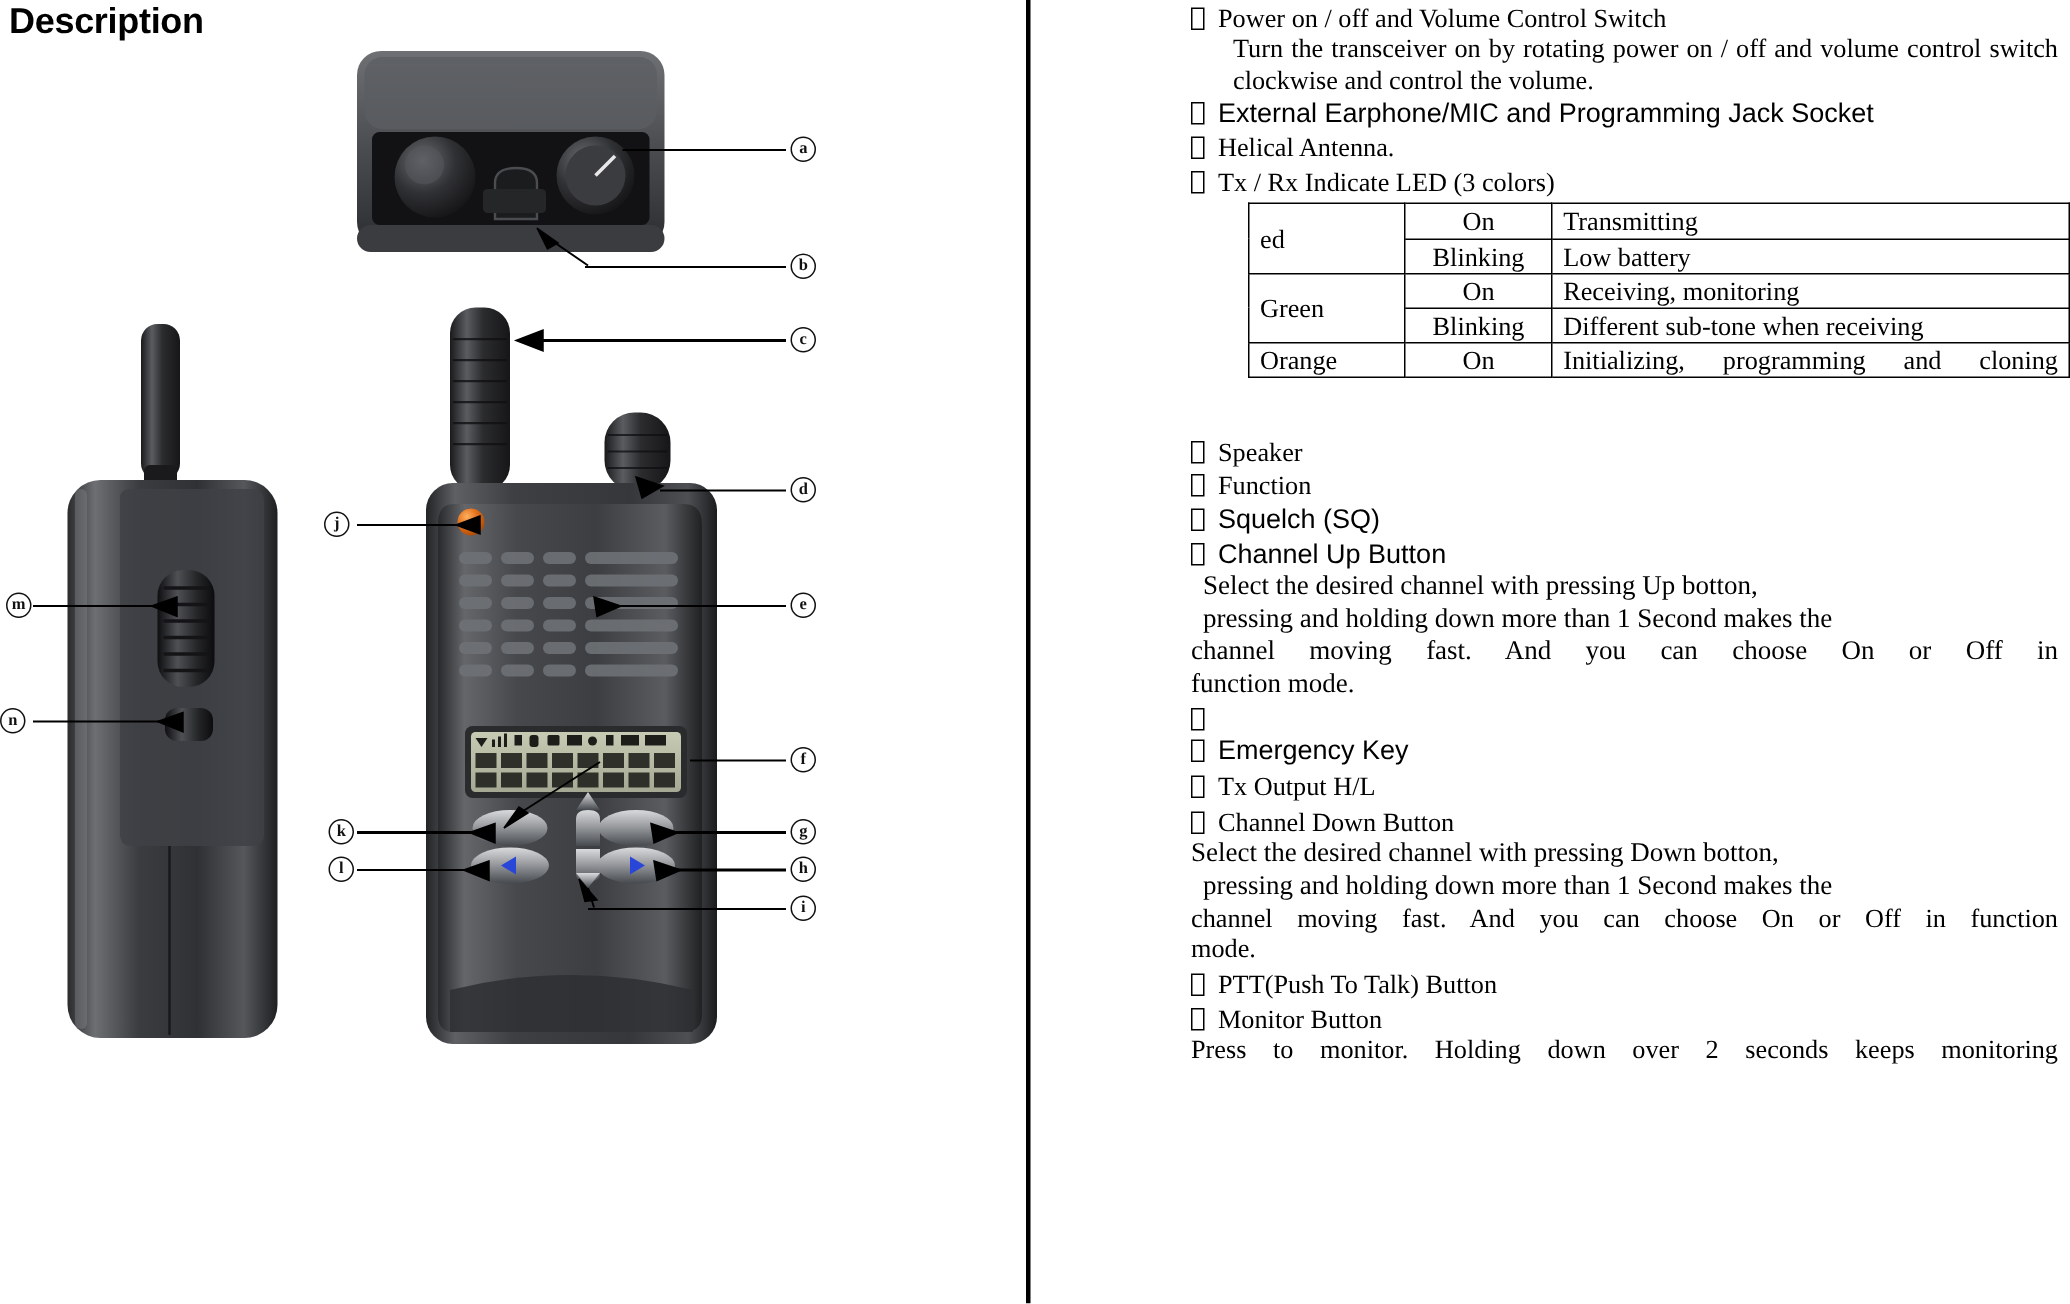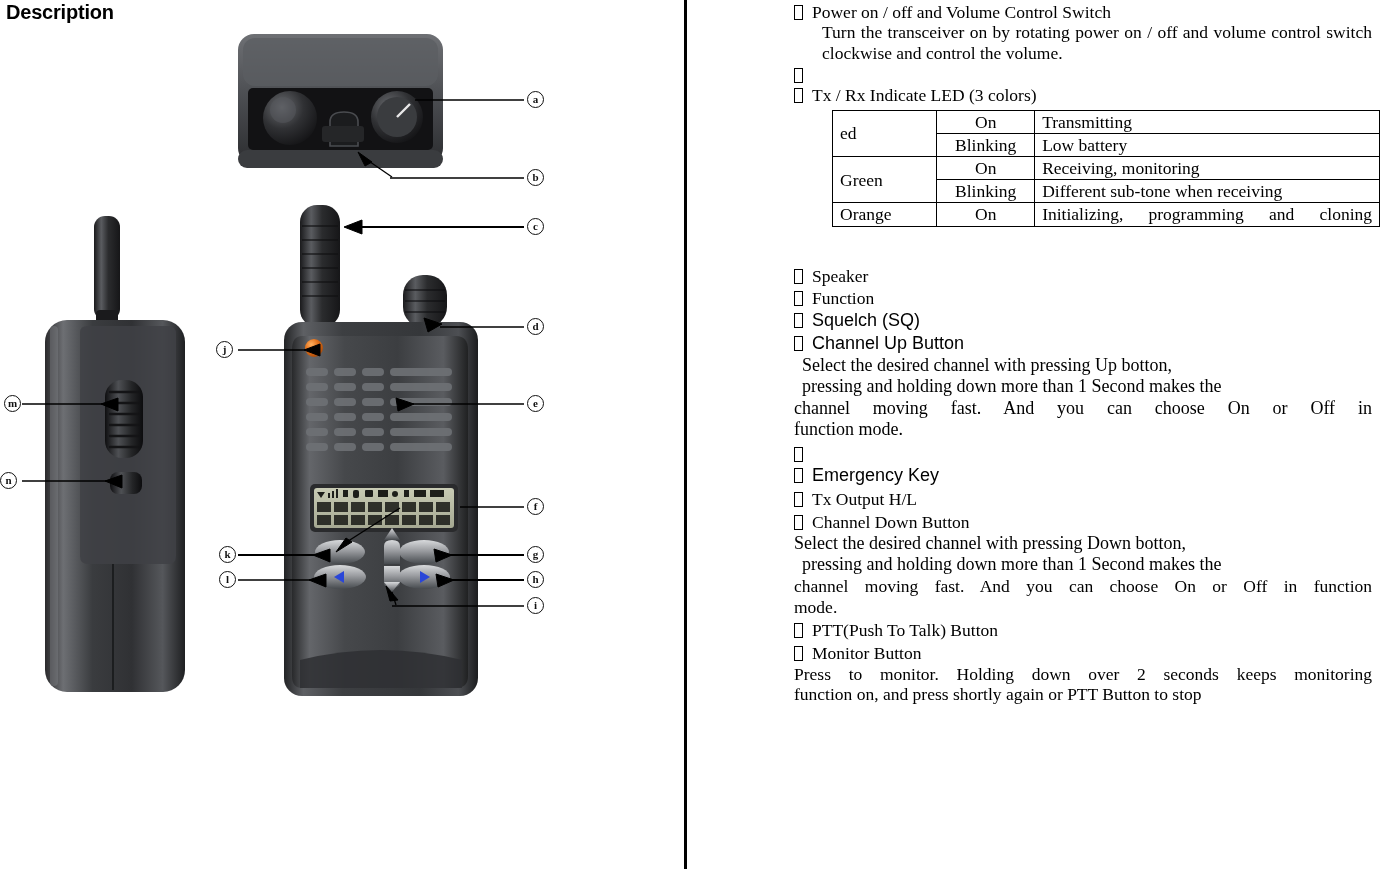--- a/index.html
+++ b/index.html
@@ -9,21 +9,21 @@
     font-family: "Liberation Serif", serif;
     overflow: hidden;
   }
   #page { position: relative; width: 1380px; height: 869px; }
 
   
   #left-panel { position: absolute; left: 0; top: 0; width: 685px; height: 869px; }
   #page-title {
     position: absolute; left: 6px; top: 1px;
     font-family: "Liberation Sans", sans-serif;
-    font-weight: bold; font-size: 20px; color: #000;
+    font-weight: bold; font-size: 24px; color: #000;
     letter-spacing: -0.2px;
   }
   #divider {
     position: absolute; left: 684px; top: 0; width: 3px; height: 869px;
     background: #000;
   }
   #diagram { position: absolute; left: 0; top: 0; width: 685px; height: 869px; }
 
   
   .callout {
@@ -373,22 +373,27 @@
   <div id="right-panel">
 
     <div class="bullet-row">
       <span class="tofu"></span>
       <span class="bullet-text serif s-serif17">Power on / off and Volume Control Switch</span>
     </div>
     <div class="body-serif indent1" style="padding-left:28px;">Turn the transceiver on by rotating power on / off and volume control switch clockwise and control the volume.</div>
 
     <div class="bullet-row" style="margin-top:2px;">
       <span class="tofu"></span>
-    </div>
-
+      <span class="bullet-text sans s-sans18">External Earphone/MIC and Programming Jack Socket</span>
+    </div>
+
+    <div class="bullet-row" style="margin-top:2px;">
+      <span class="tofu"></span>
+      <span class="bullet-text serif s-serif17">Helical Antenna.</span>
+    </div>
 
     <div class="bullet-row" style="margin-top:2px;">
       <span class="tofu"></span>
       <span class="bullet-text serif s-serif17">Tx / Rx Indicate LED (3 colors)</span>
     </div>
 
     <table id="led-table">
       <tbody>
         <tr>
           <td class="col-color" rowspan="2">ed</td>
@@ -469,16 +474,15 @@
     <div class="bullet-row" style="margin-top:3px;">
       <span class="tofu"></span>
       <span class="bullet-text serif s-serif17">PTT(Push To Talk) Button</span>
     </div>
 
     <div class="bullet-row" style="margin-top:3px;">
       <span class="tofu"></span>
       <span class="bullet-text serif s-serif17">Monitor Button</span>
     </div>
     <div class="body-serif" style="text-align-last:justify;">Press to monitor. Holding down over 2 seconds keeps monitoring</div>
-    <div class="body-serif nojust">function on, and press shortly again or PTT Button to stop</div>
 
   </div>
 </div>
 
 </body></html>

